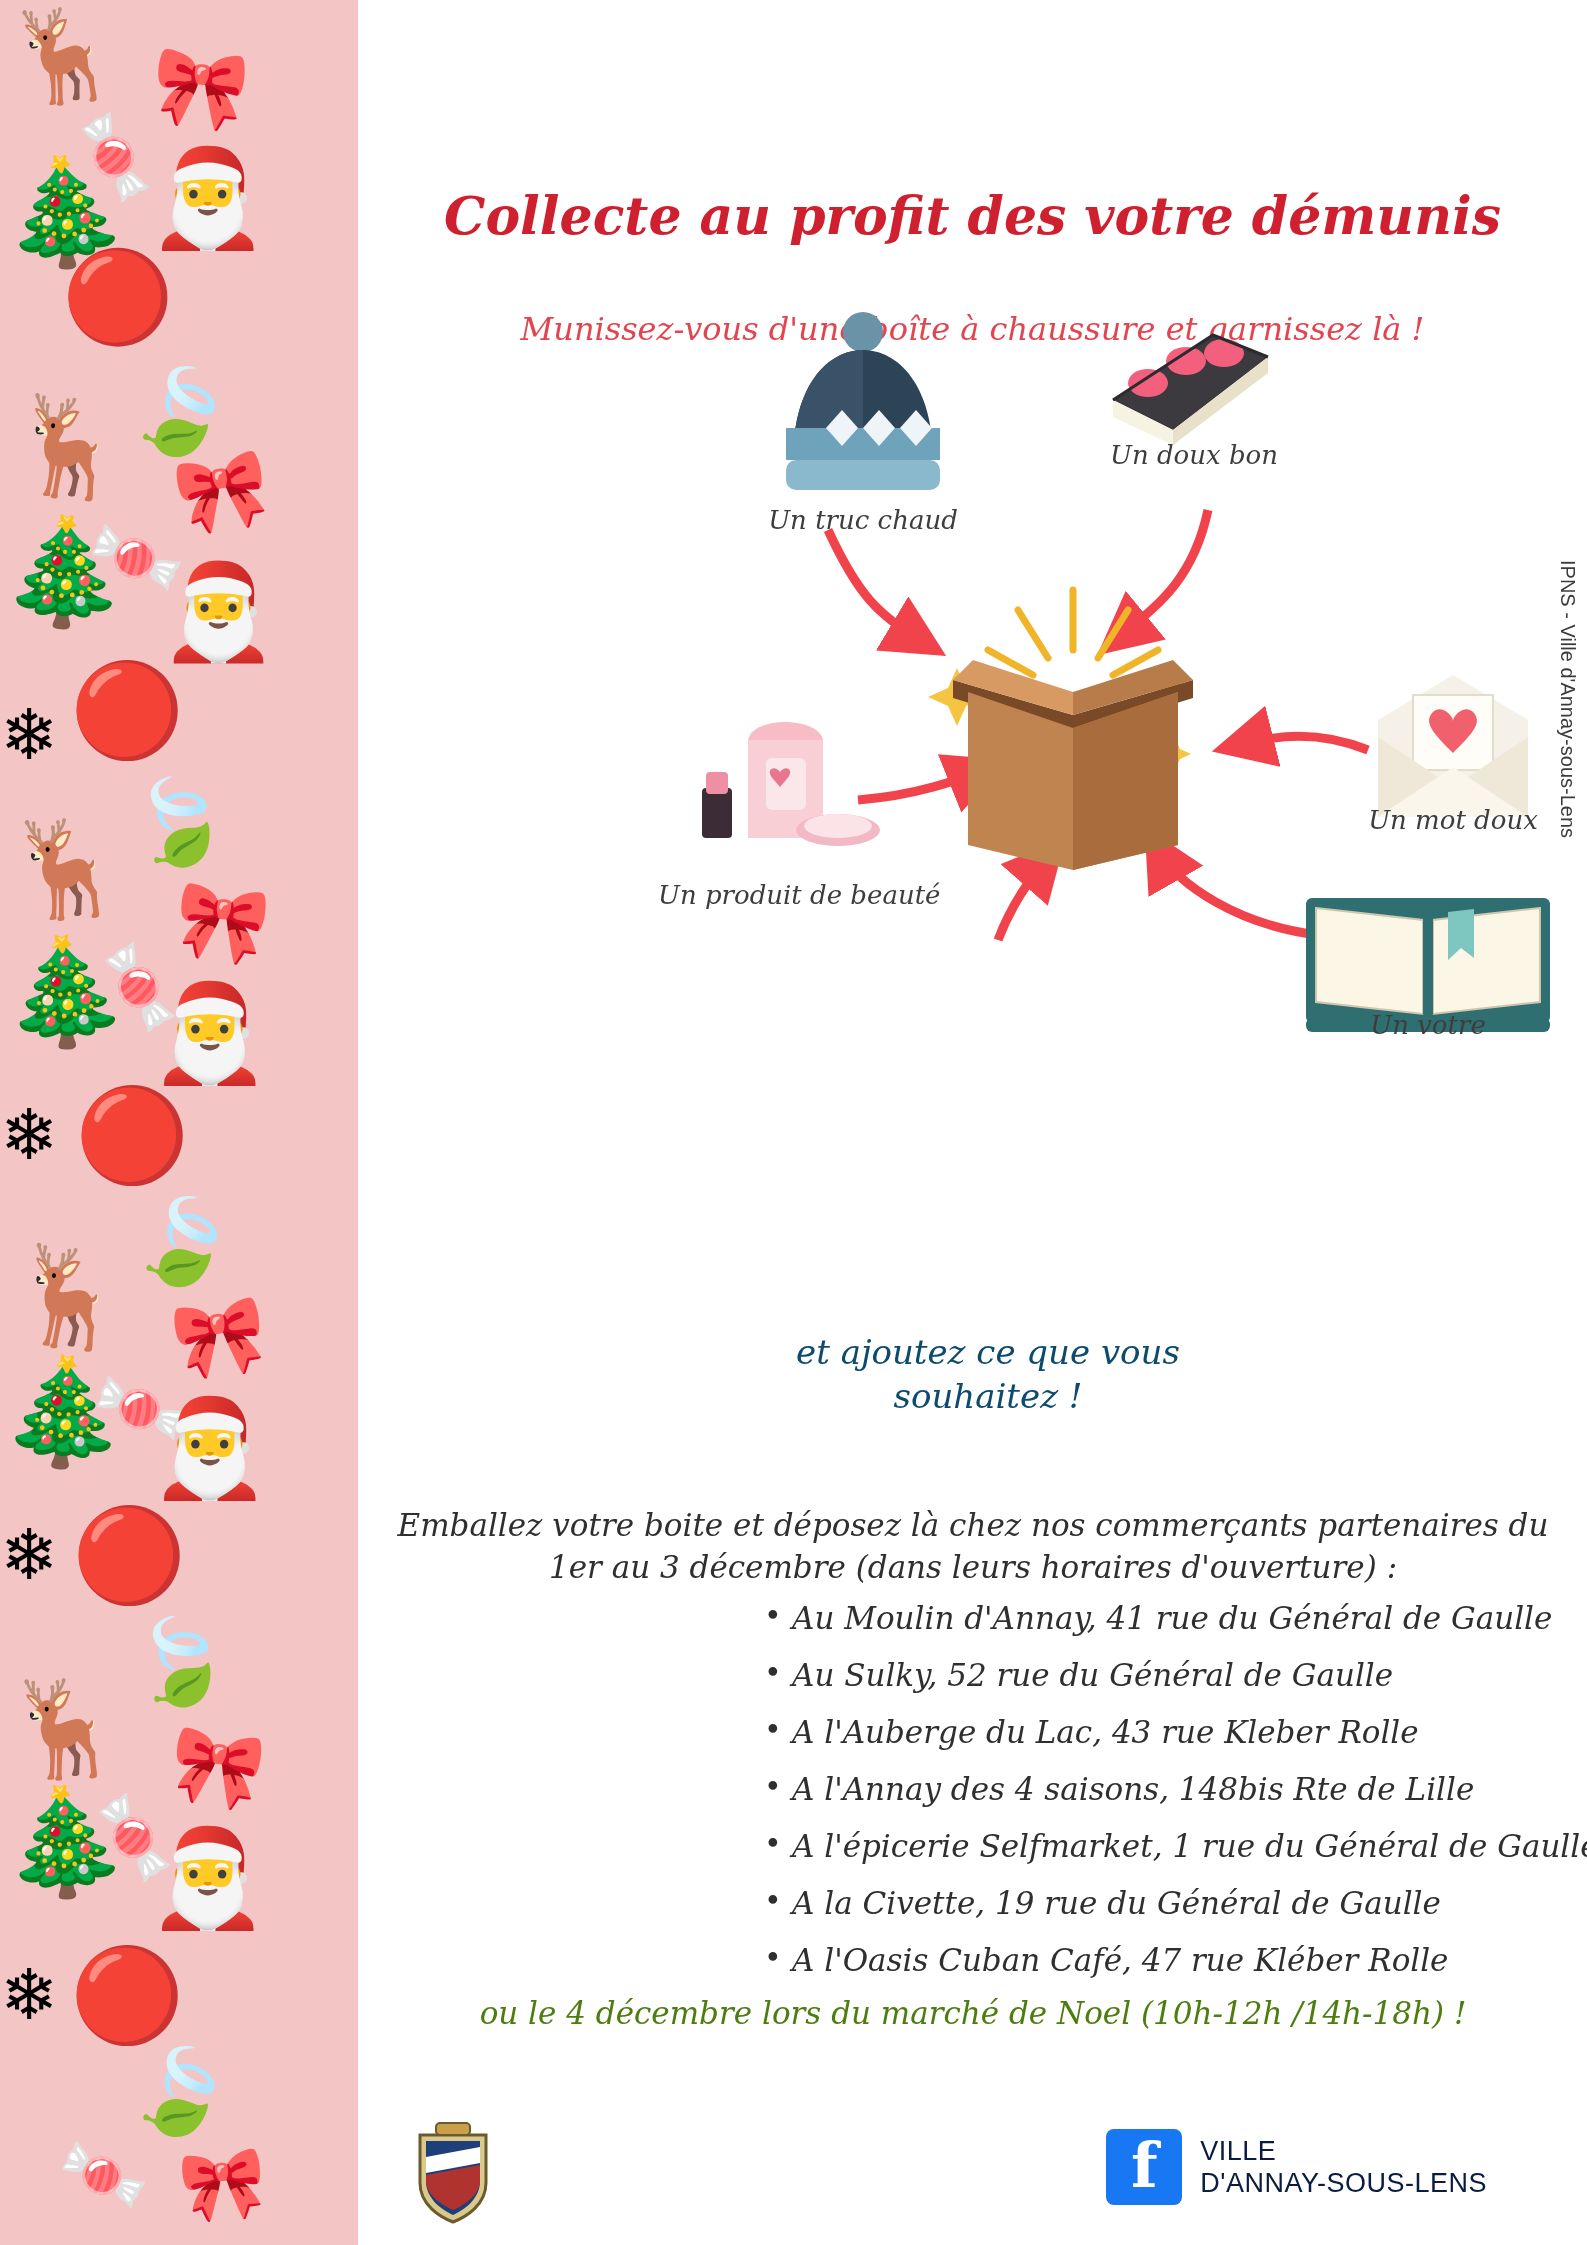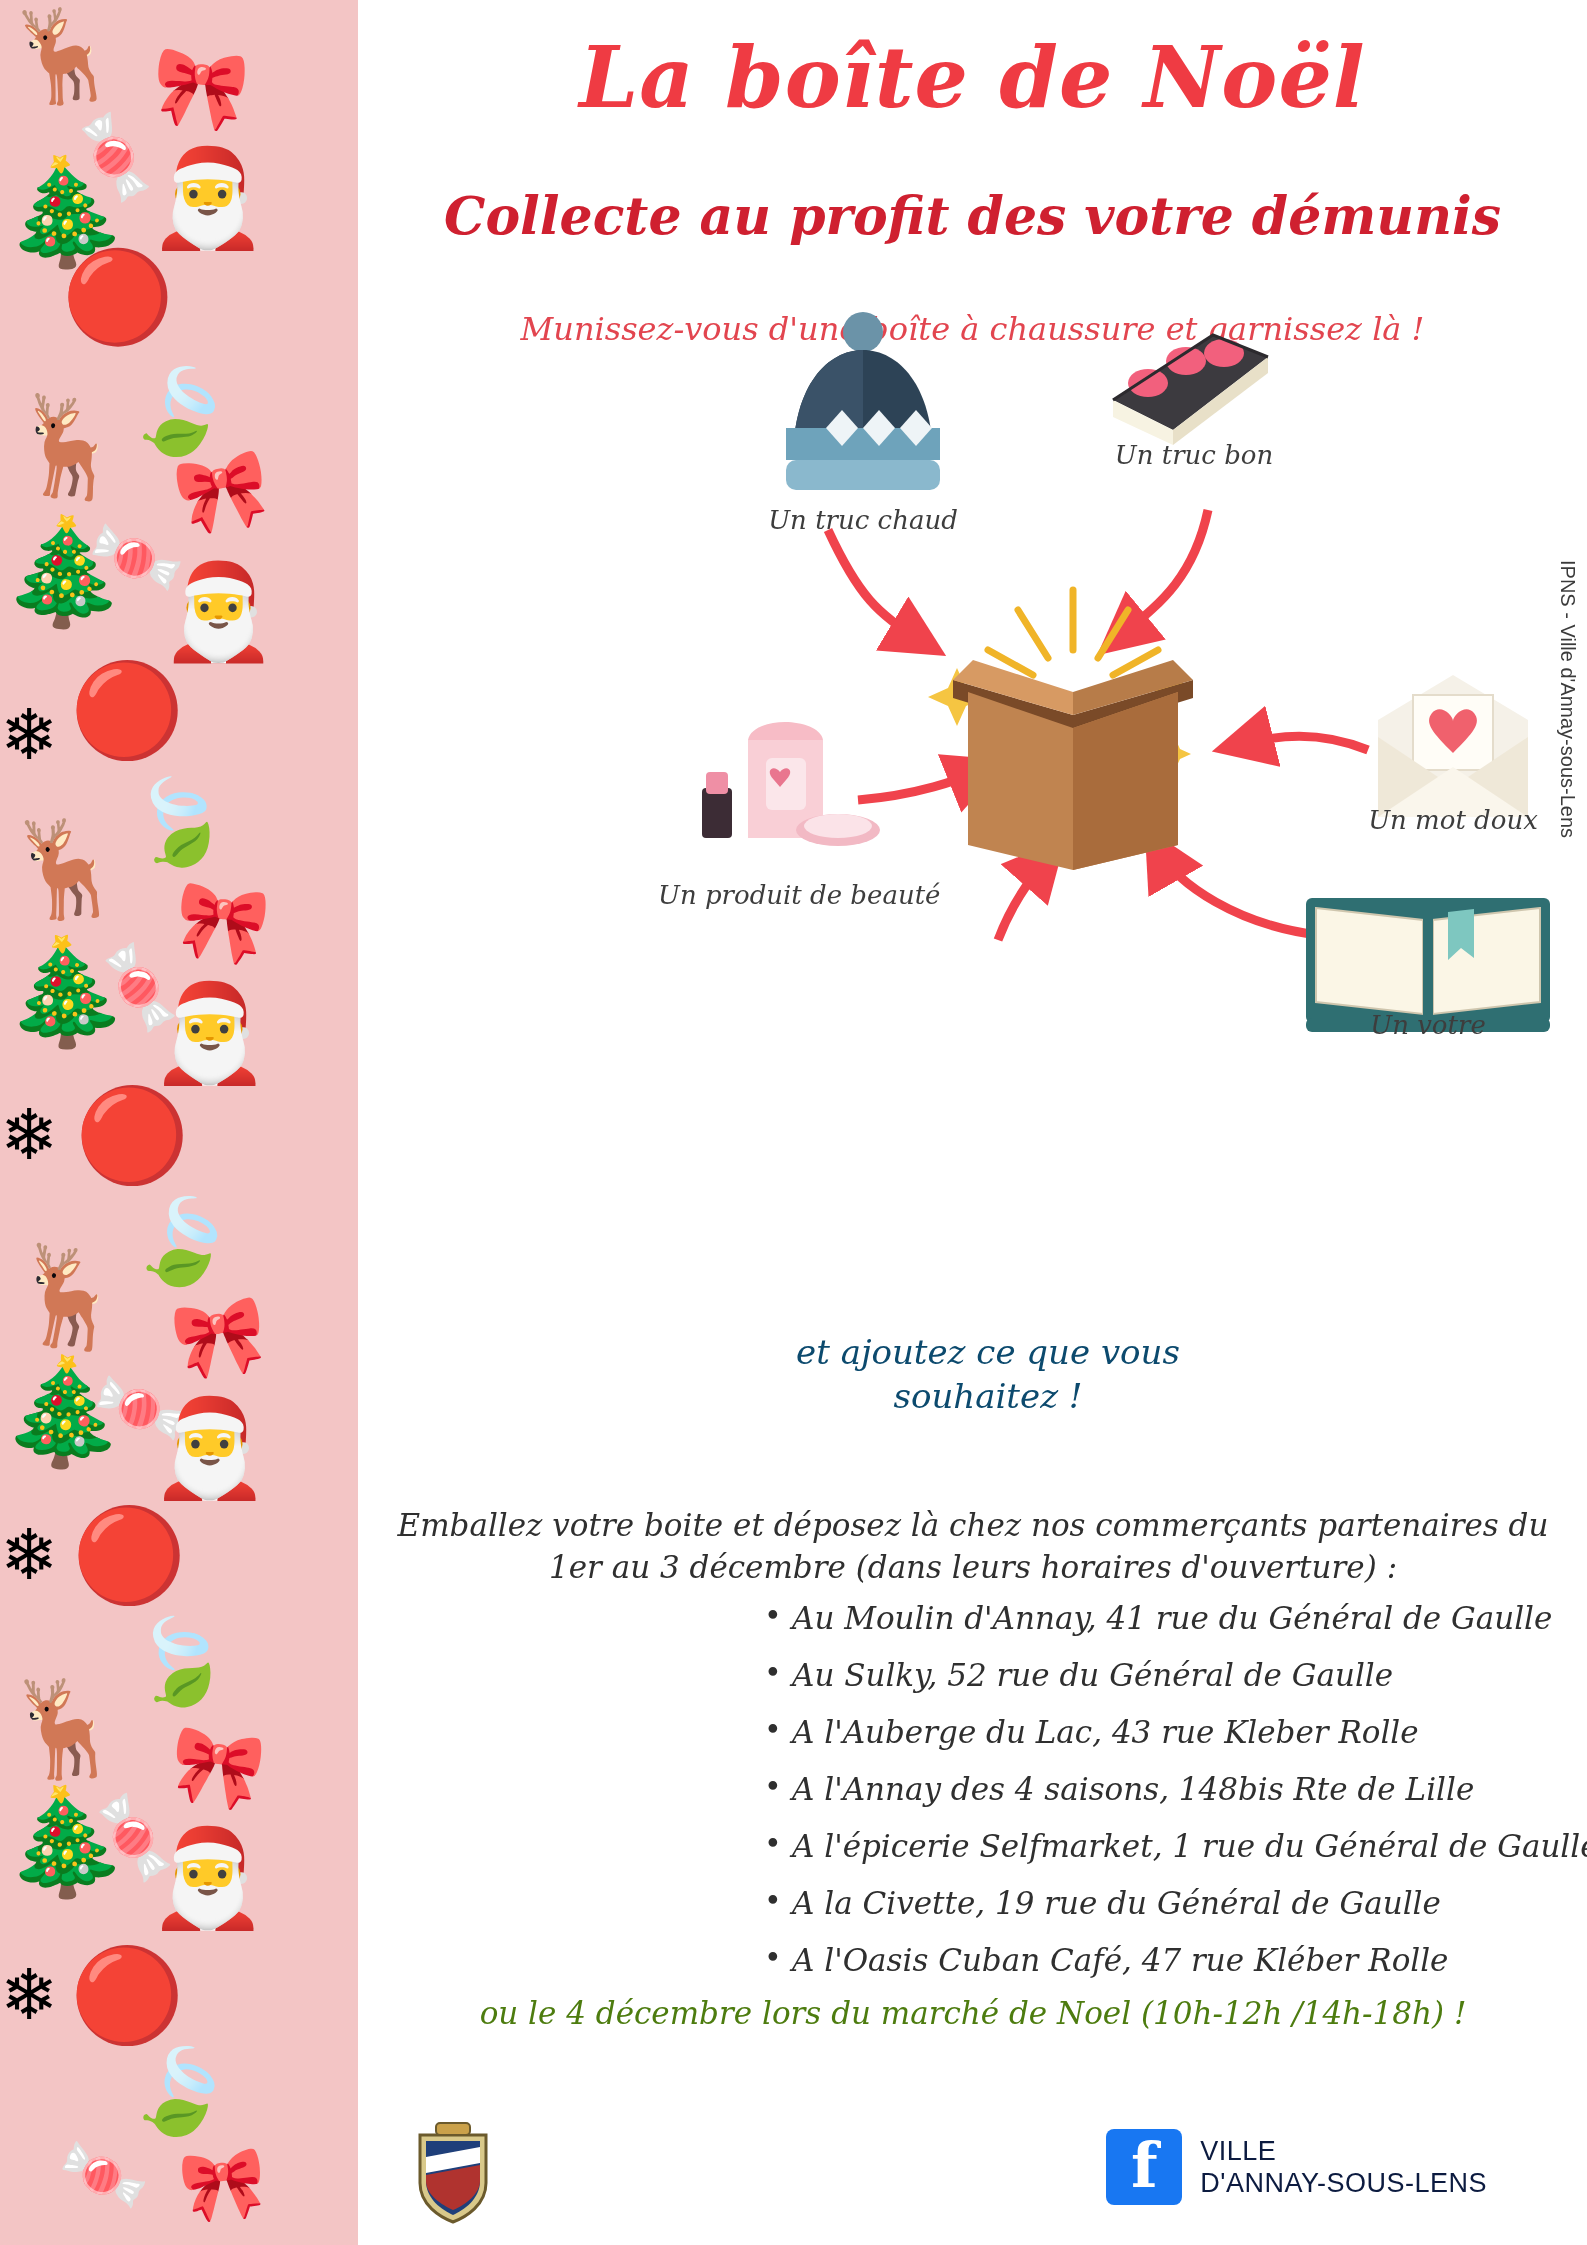--- a/index.html
+++ b/index.html
@@ -228,21 +228,20 @@
     <span class="deco" style="left: 0px; top: 1790px; font-size: 104px; transform: rotate(-4deg);">🎄</span>
     <span class="deco" style="left: 70px; top: 1950px; font-size: 92px; transform: rotate(0deg);">🔴</span>
     <span class="deco" style="left: 0px; top: 1960px; font-size: 70px; transform: rotate(0deg);">❄</span>
     <span class="deco" style="left: 130px; top: 2050px; font-size: 84px; transform: rotate(13deg);">🍃</span>
     <span class="deco" style="left: 180px; top: 2150px; font-size: 70px; transform: rotate(-6deg);">🎀</span>
     <span class="deco" style="left: 60px; top: 2140px; font-size: 70px; transform: rotate(-12deg);">🍬</span>
   </div>
 
 <div id="main">
 
-  <div id="title">La boîte de Noël</div>
   <div id="subtitle">Collecte au profit des votre démunis</div>
   <div id="instruction">Munissez-vous d'une boîte à chaussure et garnissez là !</div>
 
   <div id="credit">IPNS - Ville d'Annay-sous-Lens</div>
 
   <div id="diagram">
 
     <svg class="art" style="left:0; top:0;" width="1229" height="1000" viewBox="0 0 1229 1000">
       <defs>
         <marker id="ah" markerWidth="7" markerHeight="7" refX="4" refY="3.5" orient="auto">
@@ -280,21 +279,21 @@
     <svg class="art" style="left:735px; top:-85px;" width="200" height="170" viewBox="0 0 200 170">
       <path d="M20,105 L120,40 L175,62 L80,135 Z" fill="#3c3a3f"></path>
       <path d="M20,105 L80,135 L80,150 L20,122 Z" fill="#f7f3e2"></path>
       <path d="M80,135 L175,62 L175,78 L80,150 Z" fill="#e8e0c8"></path>
       <ellipse cx="55" cy="88" rx="20" ry="14" fill="#f2607d"></ellipse>
       <ellipse cx="93" cy="66" rx="20" ry="14" fill="#f2607d"></ellipse>
       <ellipse cx="131" cy="58" rx="20" ry="14" fill="#f2607d"></ellipse>
       <g fill="#d8days"></g>
       <path d="M20,105 L120,40 L175,62" stroke="#2c2a2e" stroke-width="3" fill="none"></path>
     </svg>
-    <div class="item-label" style="left:736px; top:60px; width:200px; text-align:center;">Un truc bon</div>
+    <div class="item-label" style="left:736px; top:60px; width:200px; text-align:center;">Un doux bon</div>
 
     <svg class="art" style="left:555px; top:200px;" width="320" height="300" viewBox="0 0 320 300">
       <g stroke="#f0b428" stroke-width="7" stroke-linecap="round">
         <line x1="160" y1="10" x2="160" y2="70"></line>
         <line x1="105" y1="30" x2="135" y2="78"></line>
         <line x1="215" y1="30" x2="185" y2="78"></line>
         <line x1="75" y1="70" x2="120" y2="95"></line>
         <line x1="245" y1="70" x2="200" y2="95"></line>
       </g>
       <path d="M22,58 l9,20 20,9 -20,9 -9,20 -9,-20 -20,-9 20,-9 z" fill="#f5c542" transform="translate(22,30)"></path>

